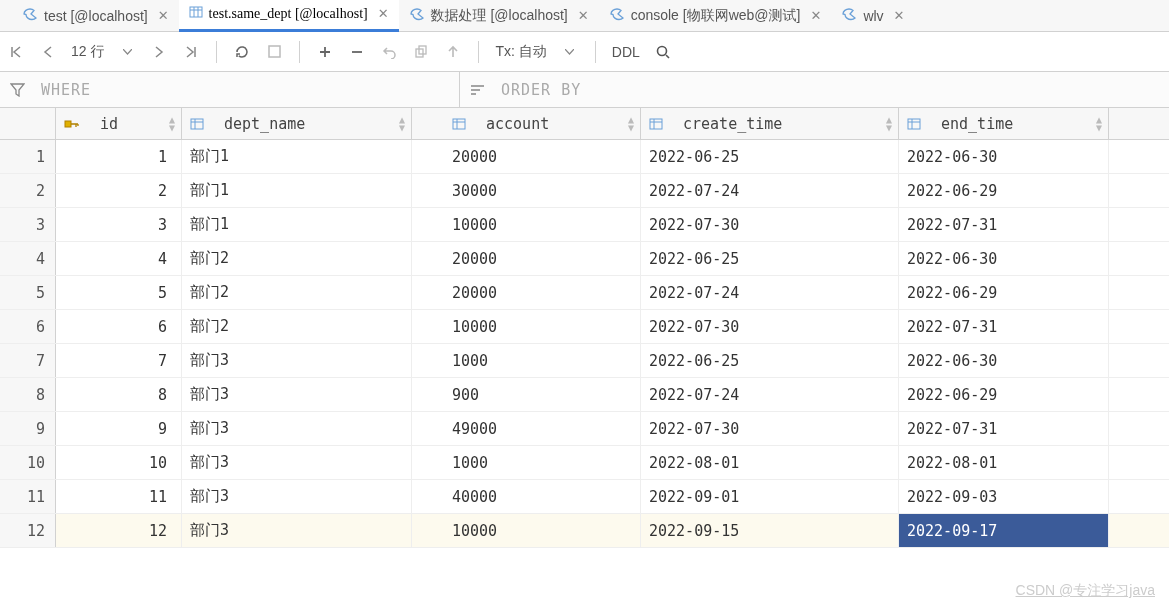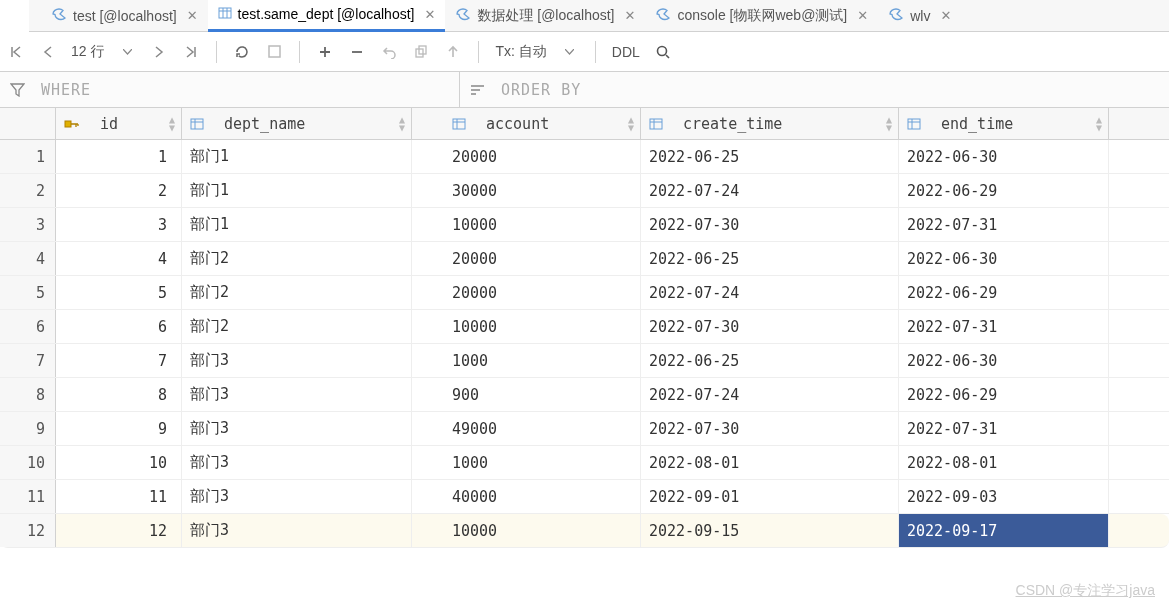--- a/index.html
+++ b/index.html
@@ -17,38 +17,38 @@
 
     
     .tabs {
       display: flex;
       align-items: center;
       height: 32px;
       border-bottom: 1px solid #d1d1d1;
       background: #f7f7f7;
       padding-left: 12px;
       gap: 0;
-      margin-left: 29px;
     }
     .tab {
       display: flex;
       align-items: center;
       gap: 6px;
       height: 32px;
       padding: 0 10px;
       color: #555;
       border-right: 0;
       cursor: pointer;
       font-size: 14px;
       white-space: nowrap;
     }
     .tab.active {
       border-bottom: 3px solid #3b7dd8;
       color: #000;
       background: #fff;
+      font-family: Liberation Serif, serif;
     }
     .tab svg { flex: 0 0 auto; }
     .tab .close { color: #888; font-size: 13px; margin-left: 4px; }
 
     
     .toolbar {
       display: flex;
       align-items: center;
       height: 40px;
       border-bottom: 1px solid #d1d1d1;
@@ -131,21 +131,21 @@
     }
     .sort-ind::before { content: "▲"; display: block; }
     .sort-ind::after  { content: "▼"; display: block; }
 
     .gd-row {
       display: flex;
       height: 34px;
       border-bottom: 1px solid #eee;
       background: #fff;
     }
-    .gd-row.last { background: #fdfaee; border-radius: 8px; }
+    .gd-row.last { background: #fdfaee; }
     .gd-gutter {
       width: 56px;
       display: flex;
       align-items: center;
       justify-content: flex-end;
       padding-right: 10px;
       background: #f7f7f7;
       border-right: 1px solid #d1d1d1;
       color: #555;
     }

